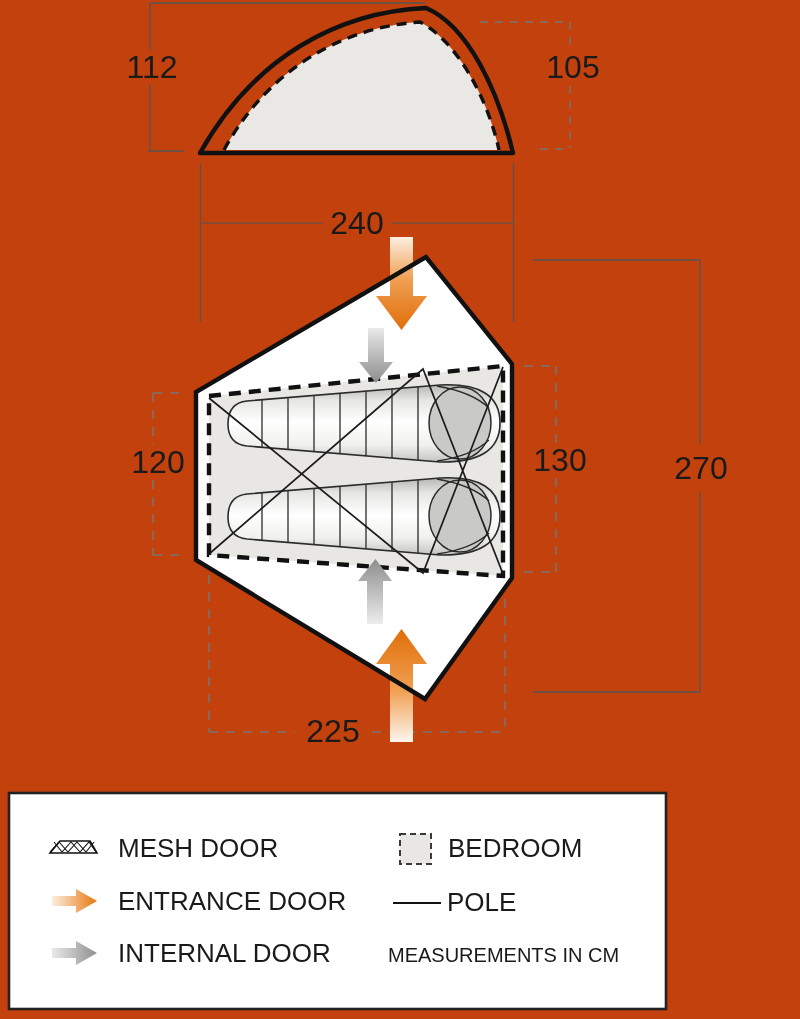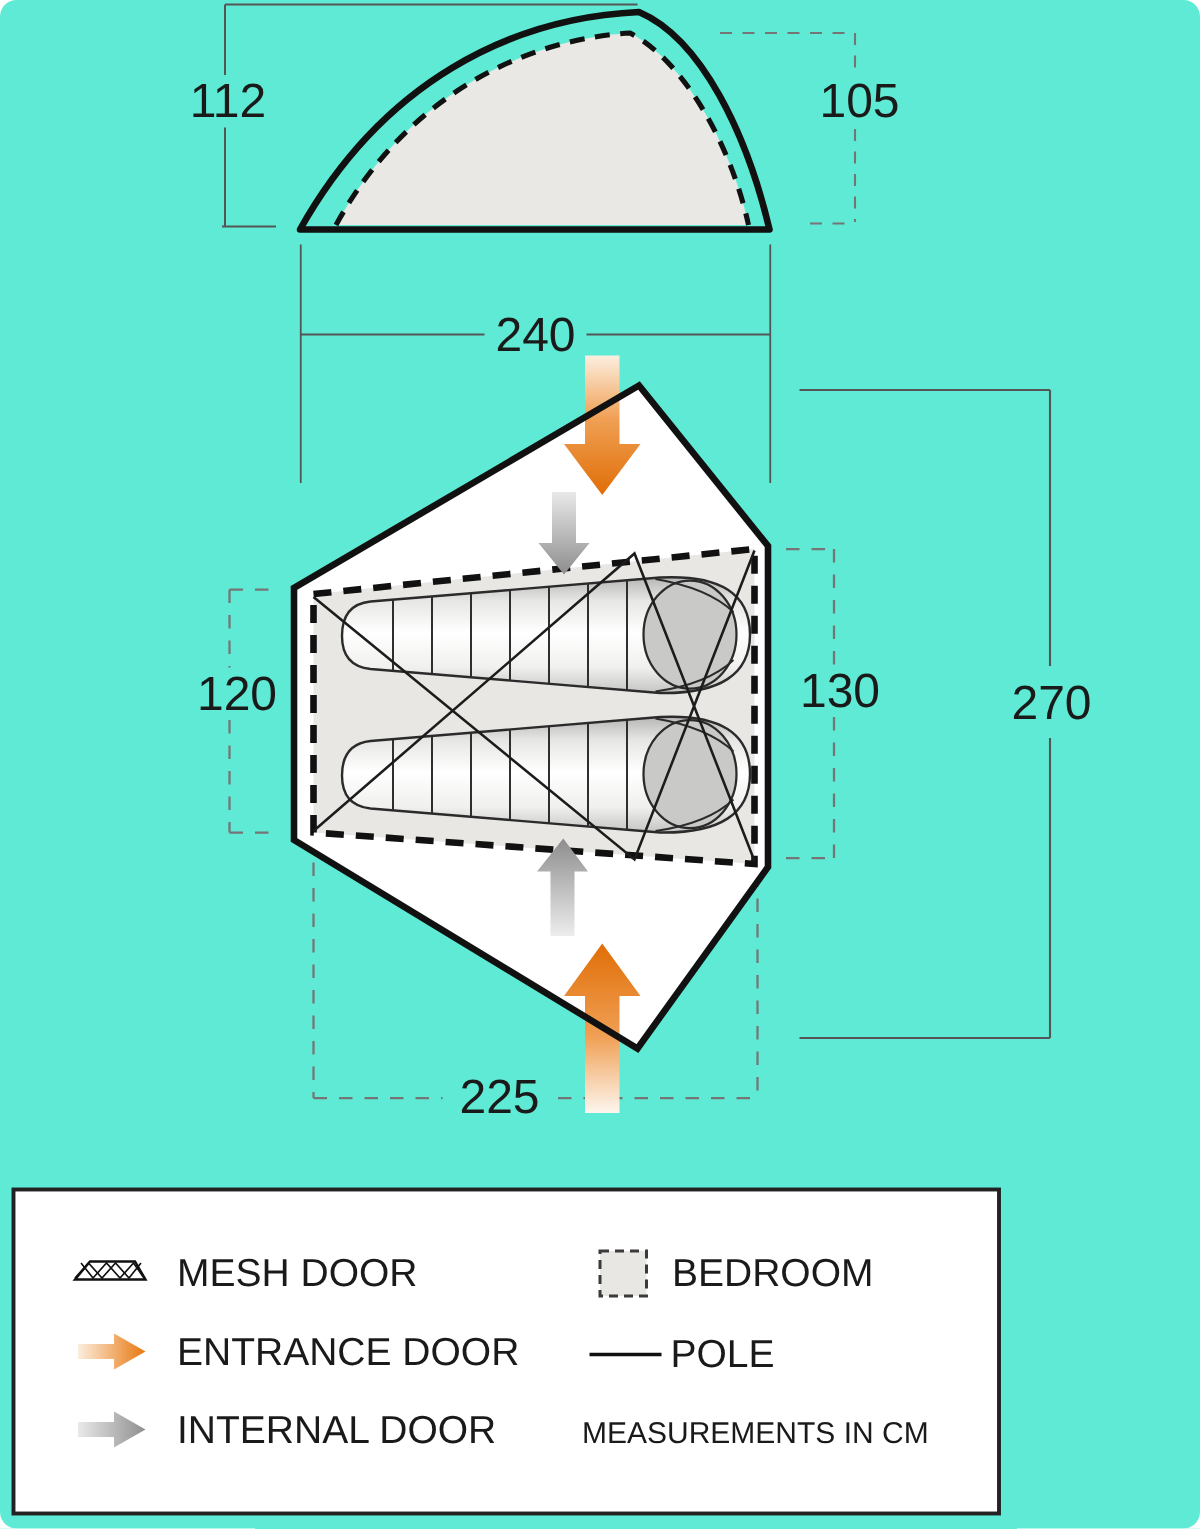--- a/index.html
+++ b/index.html
@@ -1,17 +1,17 @@
 <!DOCTYPE html>
 <html><head>
 <meta charset="utf-8">
 <style>
   html,body{margin:0;padding:0;background:#ffffff;}
-  .stage{position:relative;width:800px;height:1019px;background:#5eead4;overflow:hidden;
-         font-family:"Liberation Sans", sans-serif;border-radius:11px;}
+  .stage{position:relative;width:800px;height:1019px;background:#c2410c;overflow:hidden;
+         font-family:"Liberation Sans", sans-serif;}
   svg text{fill:#1a1a1a;font-family:"Liberation Sans", sans-serif;}
   text.dim{font-size:32px;}
   text.leg{font-size:26px;}
   text.leg-small{font-size:20px;}
 </style>
 </head>
 <body>
 
 <div class="stage">
 <svg width="800" height="1019" viewBox="0 0 800 1019" xmlns="http://www.w3.org/2000/svg">

